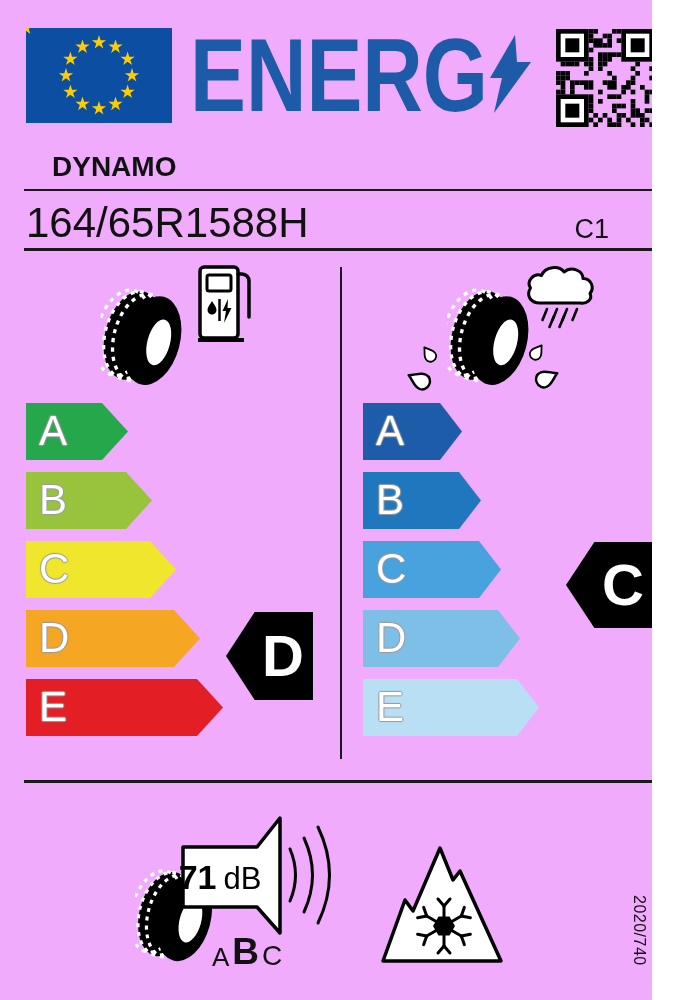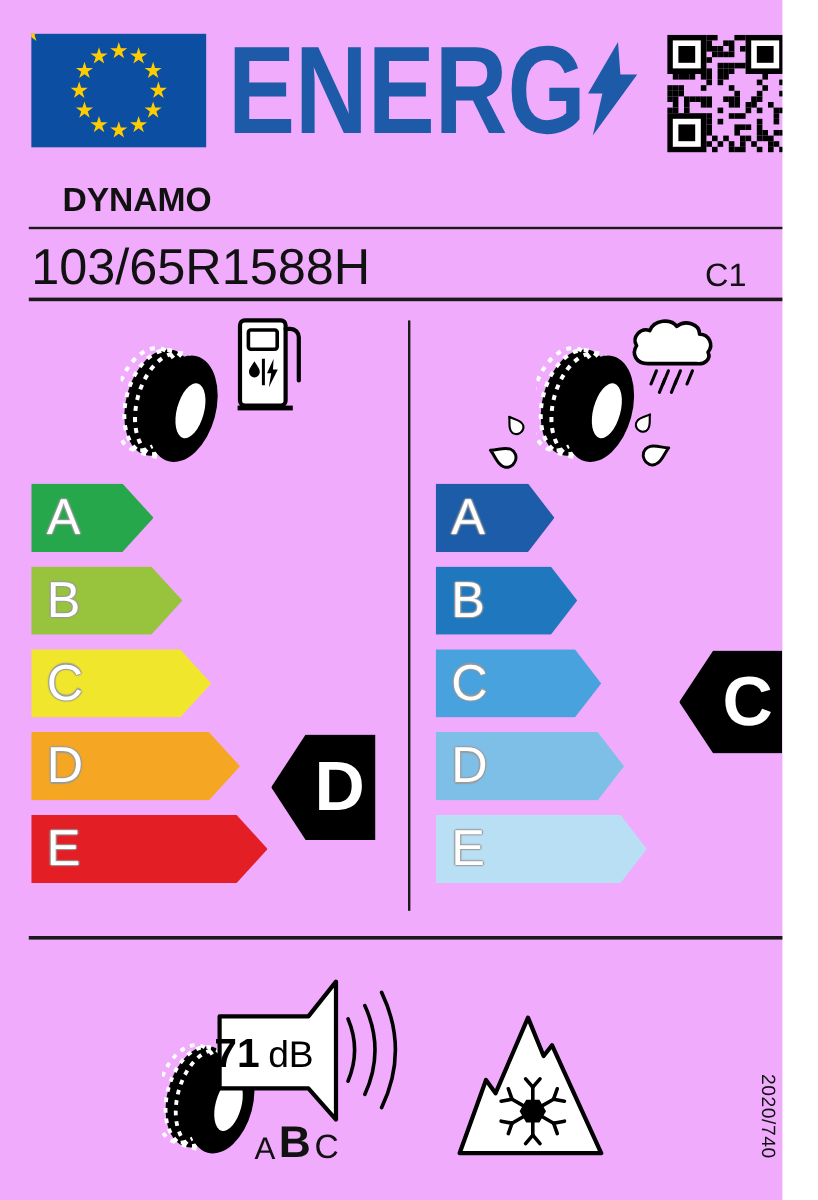--- a/index.html
+++ b/index.html
@@ -10,21 +10,21 @@
   .flag{left:26px;top:28px;width:146px;height:95px;}
   .energ{left:185px;top:28px;width:360px;height:92px;}
   .qr{left:556px;top:29px;width:98px;height:98px;}
   .supplier{left:26px;top:151px;font-size:28px;font-weight:bold;line-height:32px;margin-left:26px;}
   .model{right:25px;top:151px;font-size:28px;line-height:32px;}
   .rule{left:24px;width:636px;background:#1a1a1a;}
   .rule1{top:189px;height:2px;}
   .rule2{top:248px;height:3px;}
   .rule3{top:780px;height:3px;}
   .size{left:26px;top:200px;font-size:42px;line-height:46px;}
-  .tclass{right:30px;top:214px;font-size:27px;line-height:30px;}
+  .tclass{right:43px;top:214px;font-size:27px;line-height:30px;}
   
   .vdivider{left:340px;top:267px;width:2px;height:492px;background:#1a1a1a;}
   .fuel-tire{left:100px;top:286px;}
   .pump{left:196px;top:264px;}
   .wet-tire{left:411px;top:286px;}
   .cloud{left:522px;top:263px;}
   .arrow{position:absolute;height:57px;
          clip-path:polygon(0 0, calc(100% - 26px) 0, 100% 50%, calc(100% - 26px) 100%, 0 100%);}
   .wet .arrow{clip-path:polygon(0 0, calc(100% - 22px) 0, 100% 50%, calc(100% - 22px) 100%, 0 100%);}
   .arrow span{display:block;padding-left:13px;font-size:42px;line-height:56px;color:#fff;
@@ -233,21 +233,21 @@
           <rect x="0.00" y="65.33" width="32.67" height="32.67"></rect>
           <rect fill="#fff" x="4.67" y="70.00" width="23.33" height="23.33"></rect>
           <rect x="9.33" y="74.67" width="14.00" height="14.00"></rect>
         </g>
       </svg>
   </div>
 
   <div class="abs supplier">DYNAMO</div>
   <div class="abs rule rule1"></div>
 
-  <div class="abs size">103/65R1588H</div>
+  <div class="abs size">164/65R1588H</div>
   <div class="abs tclass">C1</div>
   <div class="abs rule rule2"></div>
 
   <div class="abs vdivider"></div>
 
   <svg class="abs fuel-tire" width="85" height="104" viewBox="0 0 100 124">
     <use href="#tire"></use>
   </svg>
   <svg class="abs pump" width="58" height="80" viewBox="0 0 58 80">
     <rect x="2" y="74" width="46" height="4" fill="#000"></rect>

